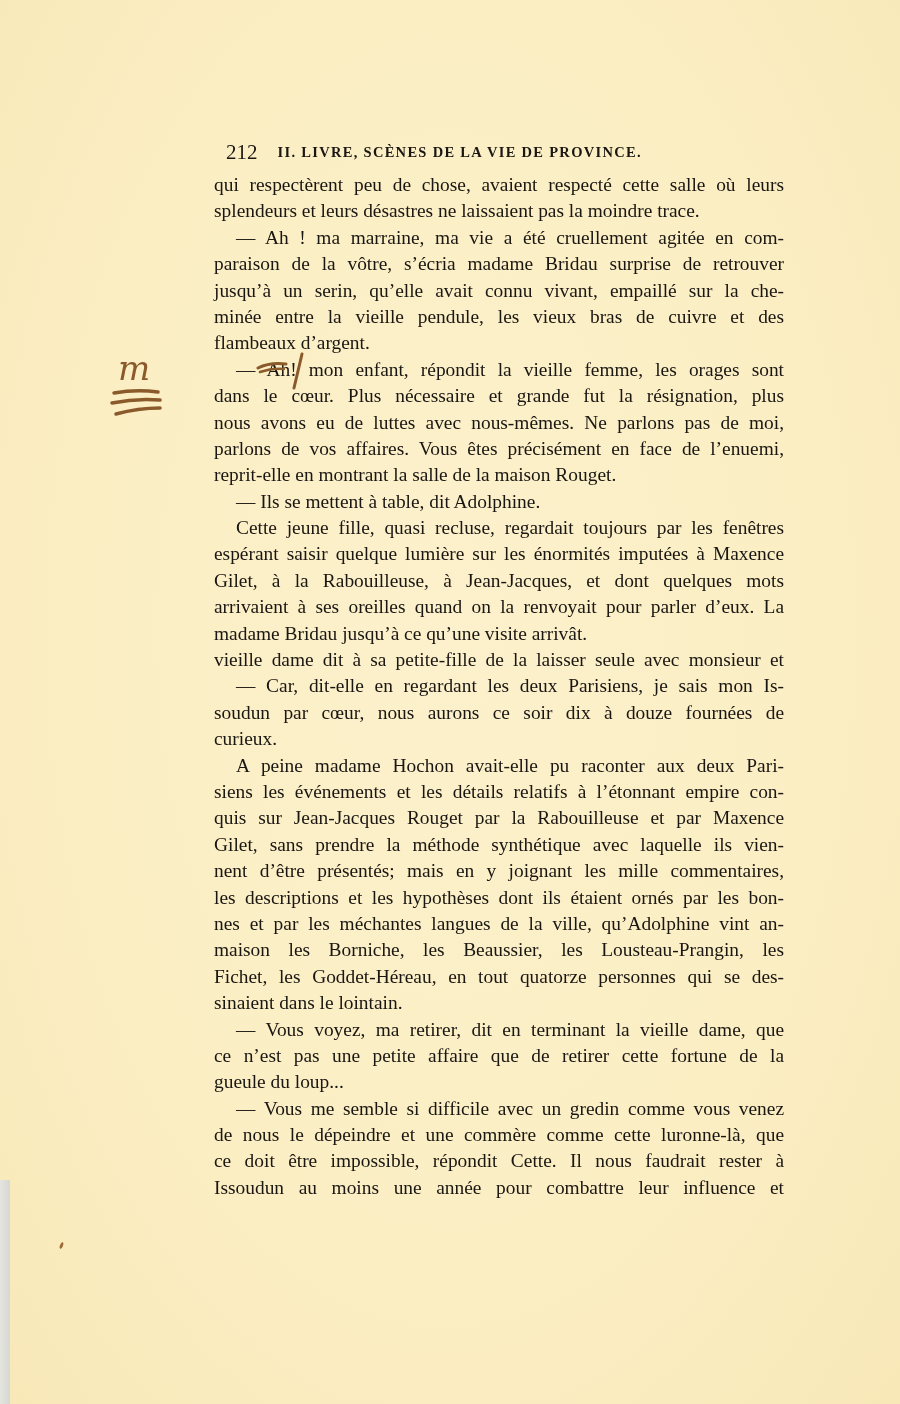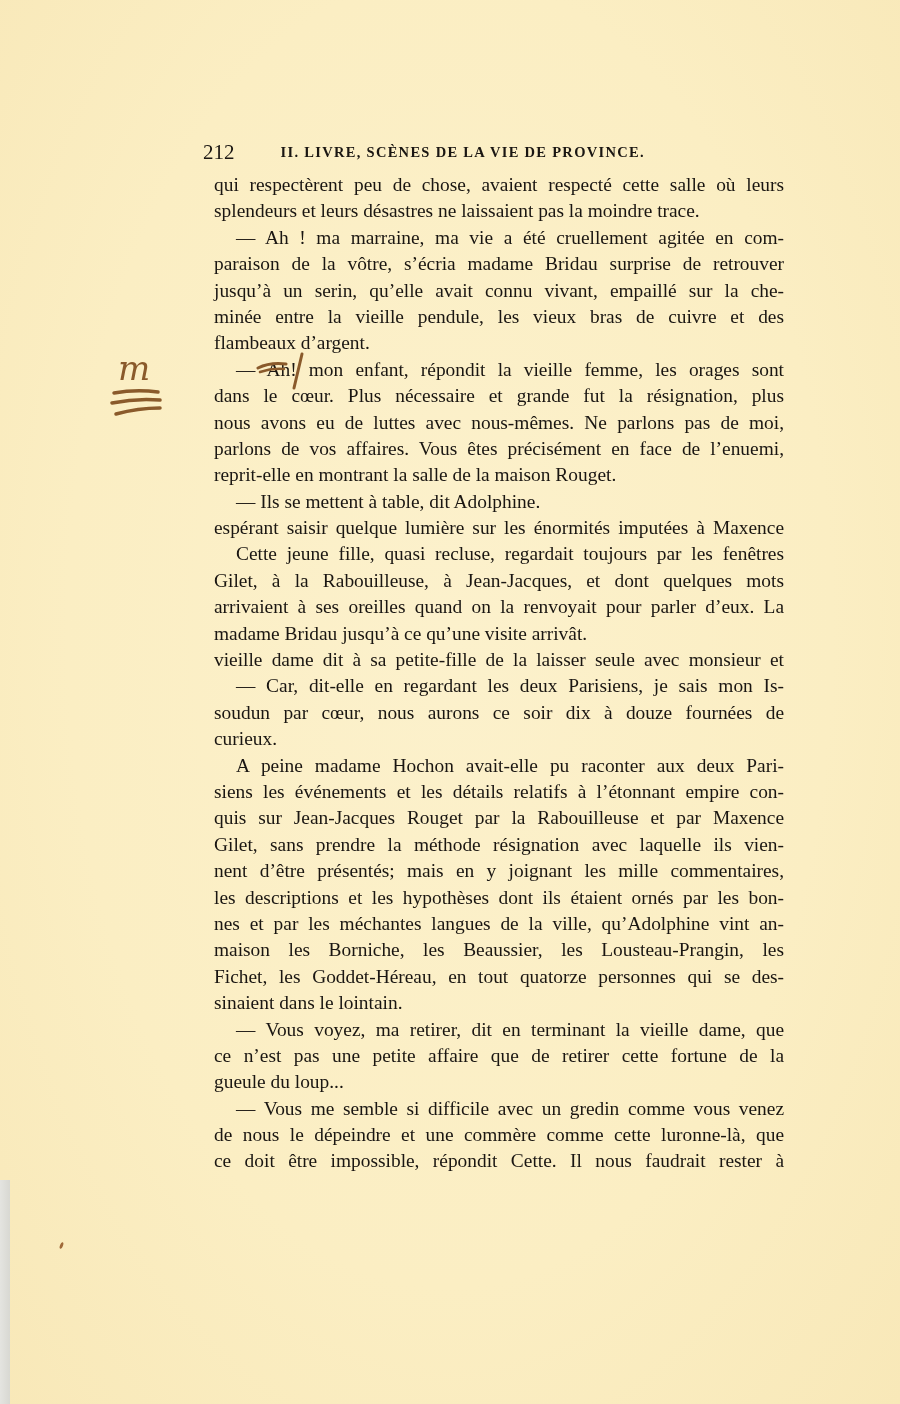--- a/index.html
+++ b/index.html
@@ -13,28 +13,28 @@
     }
     .page {
       position: absolute; left: 0; top: 0; width: 900px; height: 1404px;
       background: radial-gradient(ellipse at 50% 45%, #fcf1cc 0%, #fbeec3 60%, #f8e8b8 100%);
     }
     .edge-strip {
       position: absolute; left: 0; top: 1180px; width: 10px; height: 224px;
       background: linear-gradient(to right, #e4e4e0, #d8d8d2);
     }
     .header {
-      position: absolute; left: 203px; top: 140px; width: 570px;
+      position: absolute; left: 226px; top: 140px; width: 570px;
       display: flex; align-items: flex-start;
       font-size: 19px; line-height: 24px;
     }
     .page-number { font-size: 21px; margin-right: 20px; }
     .running-head {
       font-weight: bold; letter-spacing: 1.3px; font-size: 14.5px;
-      font-variant: small-caps; text-transform: uppercase; margin-left: 26px;
+      font-variant: small-caps; text-transform: uppercase;
     }
     .body-text {
       position: absolute; left: 214px; top: 172px; width: 570px;
       font-size: 19.4px; line-height: 26.4px;
     }
     .line {
       display: block; white-space: nowrap;
       text-align: justify; text-align-last: justify;
       height: 26.4px;
     }
@@ -67,45 +67,46 @@
     <span class="line">paraison de la vôtre, s’écria madame Bridau surprise de retrouver</span>
     <span class="line">jusqu’à un serin, qu’elle avait connu vivant, empaillé sur la che-</span>
     <span class="line">minée entre la vieille pendule, les vieux bras de cuivre et des</span>
     <span class="line last">flambeaux d’argent.</span>
     <span class="line indent">— Ah! mon enfant, répondit la vieille femme, les orages sont</span>
     <span class="line">dans le cœur. Plus nécessaire et grande fut la résignation, plus</span>
     <span class="line">nous avons eu de luttes avec nous-mêmes. Ne parlons pas de moi,</span>
     <span class="line">parlons de vos affaires. Vous êtes précisément en face de l’enuemi,</span>
     <span class="line last">reprit-elle en montrant la salle de la maison Rouget.</span>
     <span class="line indent last">— Ils se mettent à table, dit Adolphine.</span>
+    <span class="line indent">Cette jeune fille, quasi recluse, regardait toujours par les fenêtres</span>
     <span class="line">espérant saisir quelque lumière sur les énormités imputées à Maxence</span>
-    <span class="line indent">Cette jeune fille, quasi recluse, regardait toujours par les fenêtres</span>
     <span class="line">Gilet, à la Rabouilleuse, à Jean-Jacques, et dont quelques mots</span>
     <span class="line">arrivaient à ses oreilles quand on la renvoyait pour parler d’eux. La</span>
     <span class="line last">madame Bridau jusqu’à ce qu’une visite arrivât.</span>
     <span class="line">vieille dame dit à sa petite-fille de la laisser seule avec monsieur et</span>
     <span class="line indent">— Car, dit-elle en regardant les deux Parisiens, je sais mon Is-</span>
     <span class="line">soudun par cœur, nous aurons ce soir dix à douze fournées de</span>
     <span class="line last">curieux.</span>
     <span class="line indent">A peine madame Hochon avait-elle pu raconter aux deux Pari-</span>
     <span class="line">siens les événements et les détails relatifs à l’étonnant empire con-</span>
     <span class="line">quis sur Jean-Jacques Rouget par la Rabouilleuse et par Maxence</span>
-    <span class="line">Gilet, sans prendre la méthode résignation avec laquelle ils vien-</span>
+    <span class="line">Gilet, sans prendre la méthode synthétique avec laquelle ils vien-</span>
     <span class="line">nent d’être présentés; mais en y joignant les mille commentaires,</span>
     <span class="line">les descriptions et les hypothèses dont ils étaient ornés par les bon-</span>
     <span class="line">nes et par les méchantes langues de la ville, qu’Adolphine vint an-</span>
     <span class="line">maison les Borniche, les Beaussier, les Lousteau-Prangin, les</span>
     <span class="line">Fichet, les Goddet-Héreau, en tout quatorze personnes qui se des-</span>
     <span class="line last">sinaient dans le lointain.</span>
     <span class="line indent">— Vous voyez, ma retirer, dit en terminant la vieille dame, que</span>
     <span class="line">ce n’est pas une petite affaire que de retirer cette fortune de la</span>
     <span class="line last">gueule du loup...</span>
     <span class="line indent">— Vous me semble si difficile avec un gredin comme vous venez</span>
     <span class="line">de nous le dépeindre et une commère comme cette luronne-là, que</span>
     <span class="line">ce doit être impossible, répondit Cette. Il nous faudrait rester à</span>
+    <span class="line">Issoudun au moins une année pour combattre leur influence et</span>
   </div>
 
 <span class="annot annot-m">m</span>
 <svg class="annot annot-lines" viewBox="0 0 52 34">
   <path d="M4 7 Q26 3 48 6" stroke="#8a5a2b" stroke-width="3.5" fill="none" stroke-linecap="round"></path>
   <path d="M2 17 Q26 12 50 14" stroke="#8a5a2b" stroke-width="3.5" fill="none" stroke-linecap="round"></path>
   <path d="M6 28 Q28 22 50 22" stroke="#8a5a2b" stroke-width="3.5" fill="none" stroke-linecap="round"></path>
 </svg>
 <svg class="annot annot-strike" viewBox="0 0 50 40">
   <path d="M2 16 Q14 10 30 12" stroke="#8a5a2b" stroke-width="3" fill="none" stroke-linecap="round"></path>

